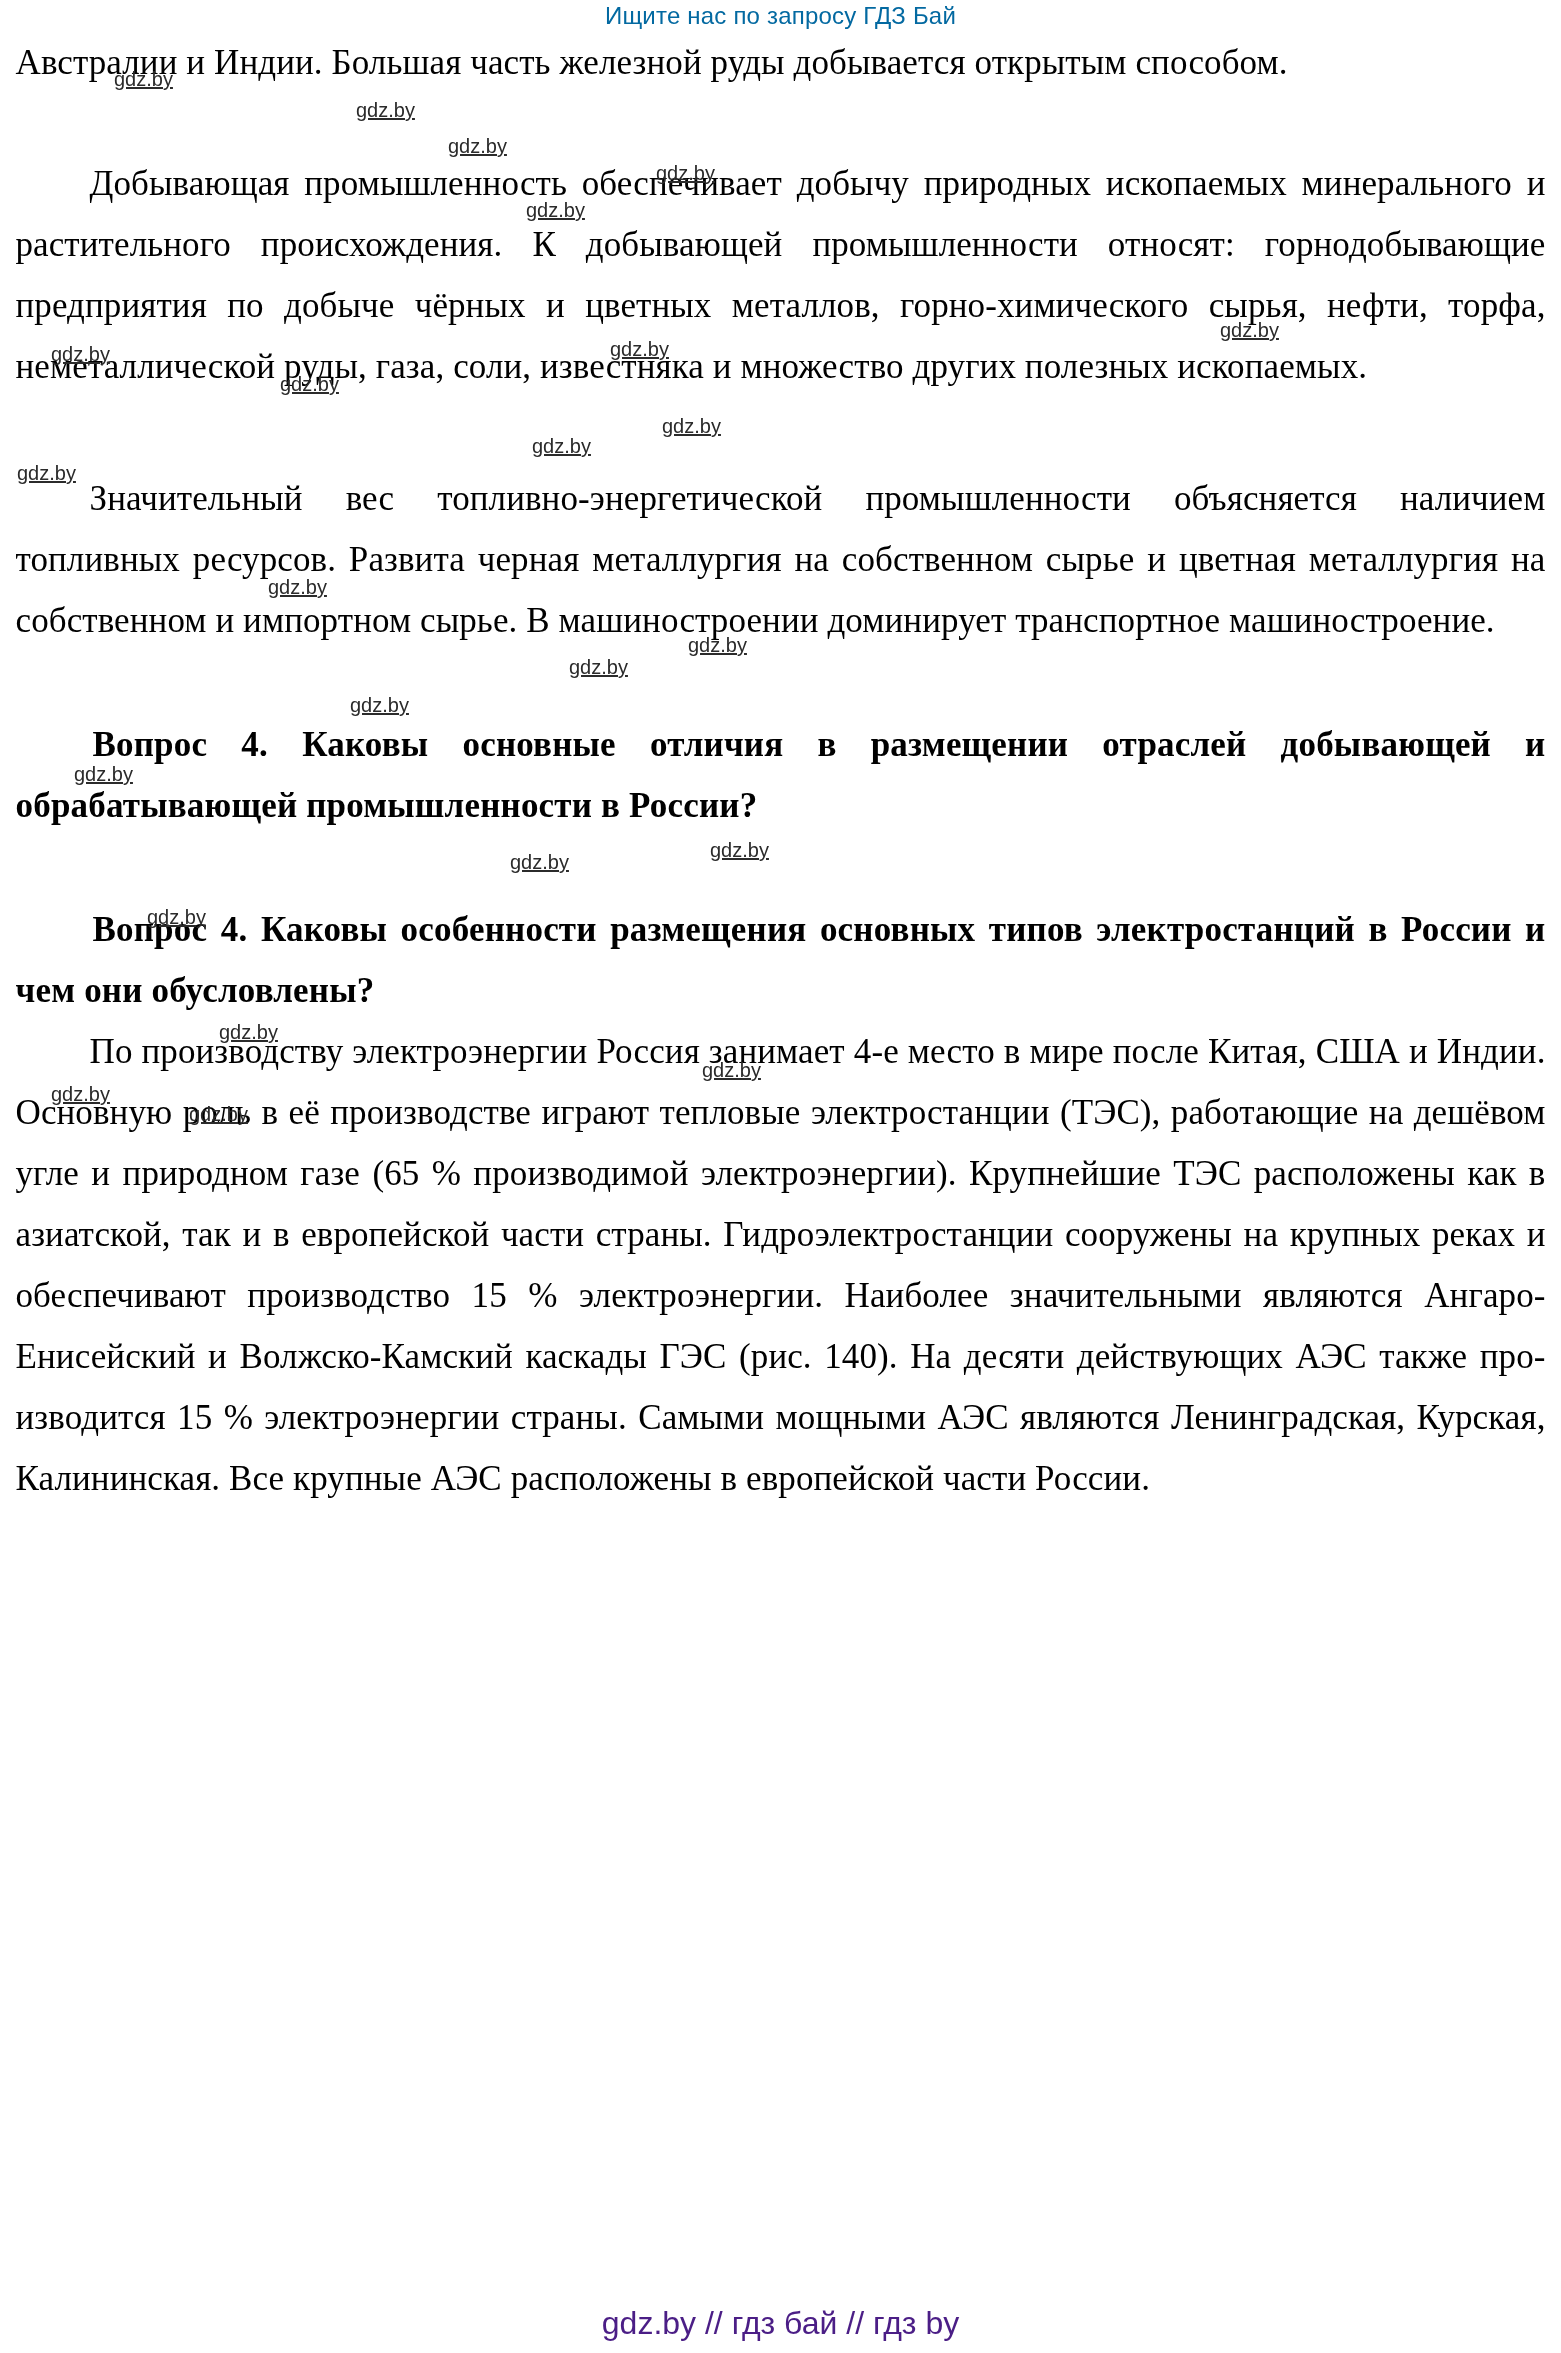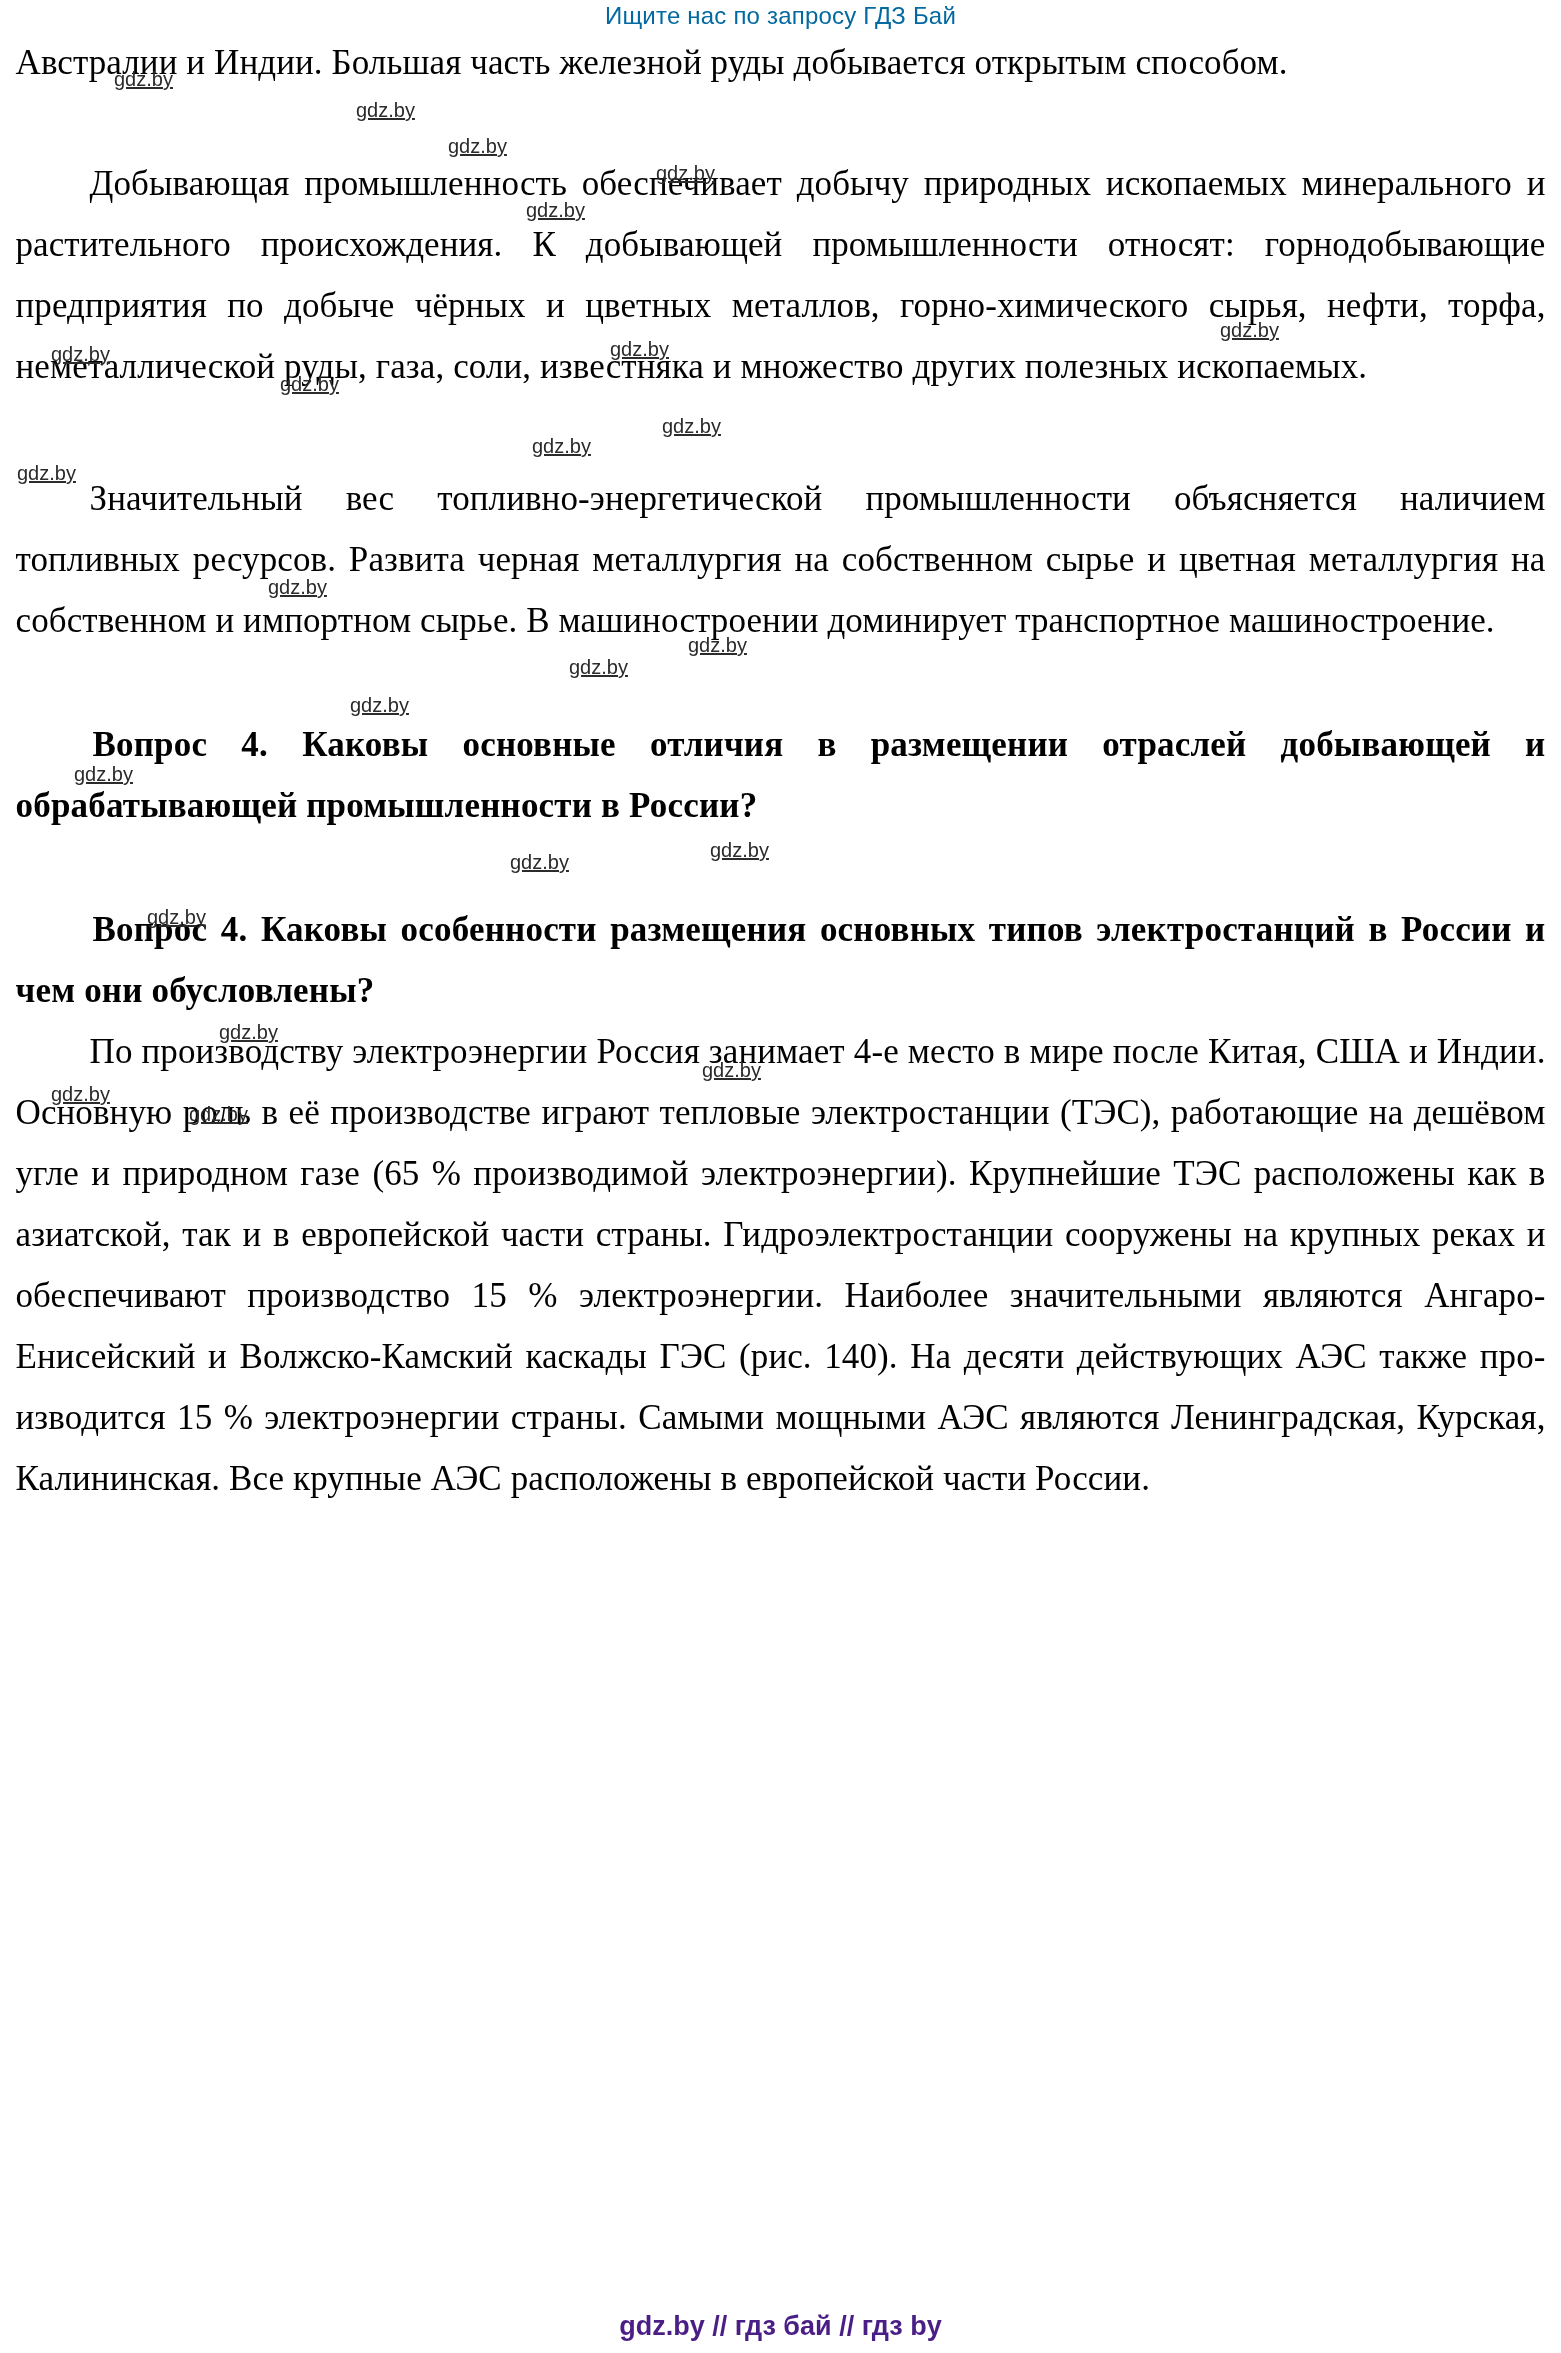--- a/index.html
+++ b/index.html
@@ -78,24 +78,23 @@
   }
 
   
   .footer {
     position: absolute;
     left: 0;
     bottom: 12.4px;
     width: 1561px;
     text-align: center;
     font-family: "Liberation Sans", "DejaVu Sans", sans-serif;
-    font-size: 27px;
+    font-size: 32px;
     color: #4b1e86;
     white-space: nowrap;
-    font-weight: bold;
   }
 </style>
 </head>
 <body>
 
 <div class="top-banner">
   <span>Ищите нас по запросу ГДЗ Бай</span>
 </div>
 
 <div class="page">

